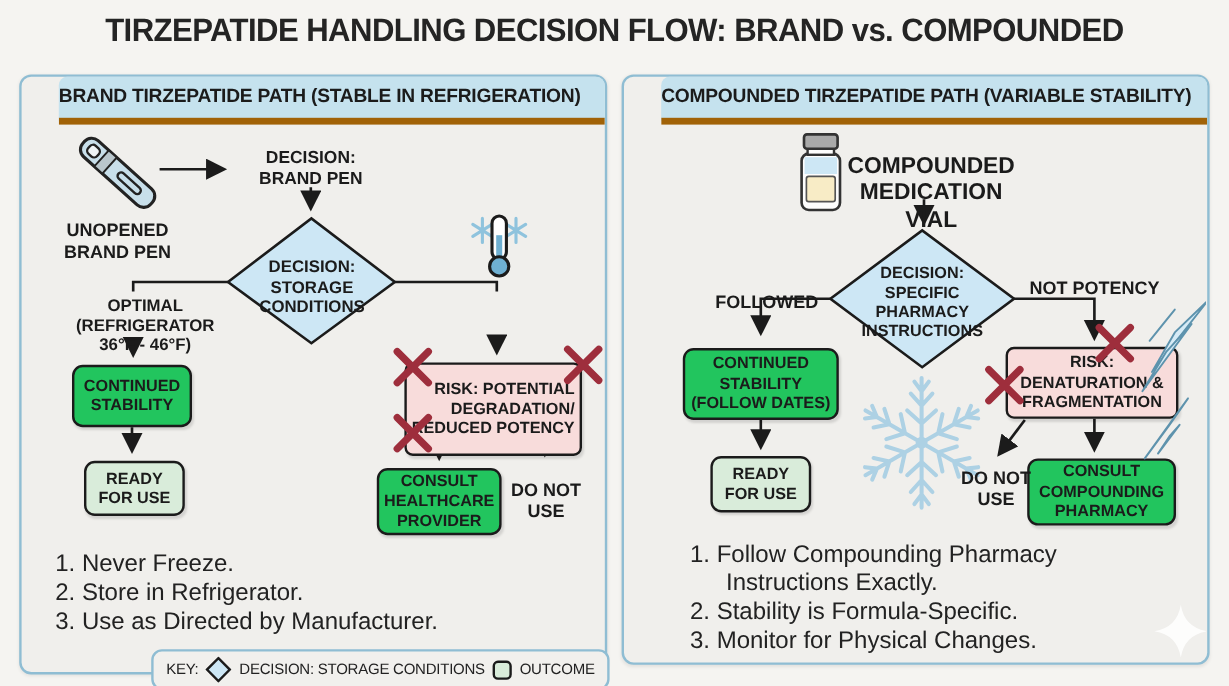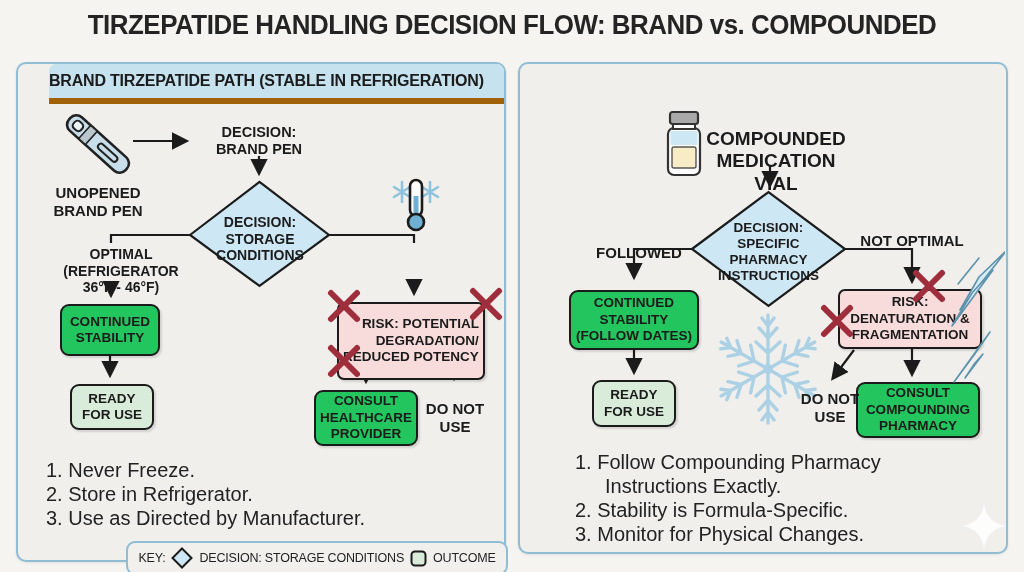--- a/index.html
+++ b/index.html
@@ -163,20 +163,23 @@
     </svg>
     <span class="keytext">DECISION: STORAGE CONDITIONS</span>
     <svg width="17" height="17" viewBox="0 0 17 17">
       <rect x="1.5" y="1.5" width="14" height="14" rx="3.5" fill="#d9ecda" stroke="#1b1b1b" stroke-width="2"></rect>
     </svg>
     <span class="keytext">OUTCOME</span>
   </div>
 </section>
 
 <section class="panel" style="left:518px;height:492px;">
+  <div class="panel-header">
+    <span>COMPOUNDED TIRZEPATIDE PATH (VARIABLE STABILITY)</span>
+  </div>
 
   <svg class="svg-base" width="485" height="487" viewBox="0 0 485 487">
     <defs>
       <marker id="arwR" markerWidth="9" markerHeight="9" refX="6.5" refY="4" orient="auto">
         <path d="M0,0 L8,4 L0,8 Z" fill="#1b1b1b"></path>
       </marker>
     </defs>
 
     <g transform="translate(248,305)" stroke="#a6cee4" stroke-width="3.4" stroke-linecap="round" opacity="0.9">
       <g id="sf-arm">
@@ -217,21 +220,21 @@
 
   <div class="flabel pre" style="left:186px;top:64px;width:140px;font-size:19px;">COMPOUNDED
 MEDICATION VIAL</div>
 
   <div class="flabel pre" style="left:183px;top:156px;width:131px;font-size:13.5px;">DECISION:
 SPECIFIC
 PHARMACY
 INSTRUCTIONS</div>
 
   <div class="flabel" style="left:69px;top:180px;width:100px;font-size:15px;">FOLLOWED</div>
-  <div class="flabel" style="left:330px;top:168px;width:124px;font-size:15px;">NOT OPTIMAL</div>
+  <div class="flabel" style="left:330px;top:168px;width:124px;font-size:15px;">NOT POTENCY</div>
 
   <div class="node fill-blue pre" style="left:49px;top:226px;width:130px;height:60px;">CONTINUED
 STABILITY
 (FOLLOW DATES)</div>
   <div class="node fill-green pre" style="left:72px;top:316px;width:84px;height:47px;">READY
 FOR USE</div>
   <div class="node fill-pink pre" style="left:318px;top:225px;width:144px;height:60px;">RISK:
 DENATURATION &amp;
 FRAGMENTATION</div>
   <div class="node fill-blue pre" style="left:336px;top:318px;width:124px;height:56px;">CONSULT

